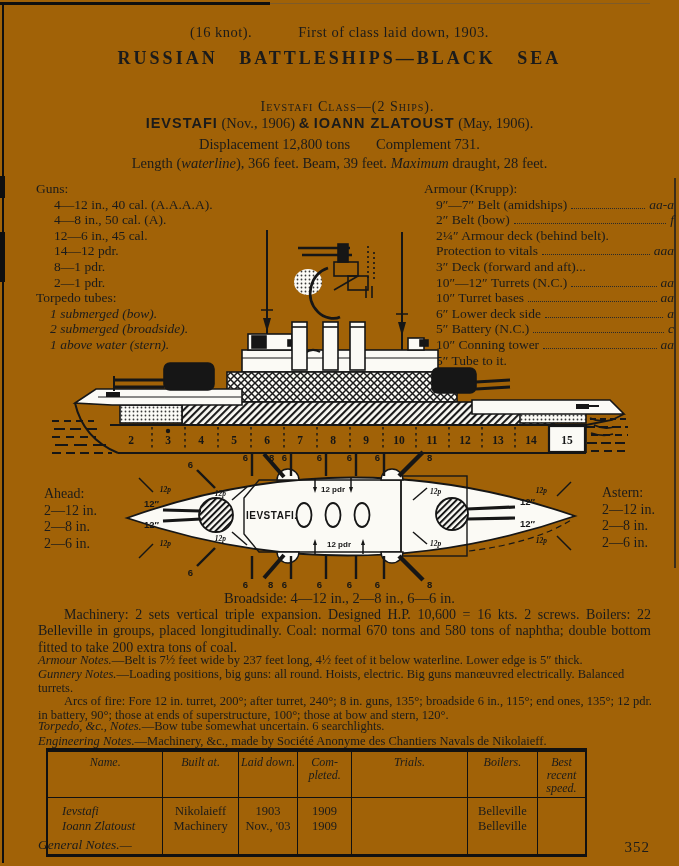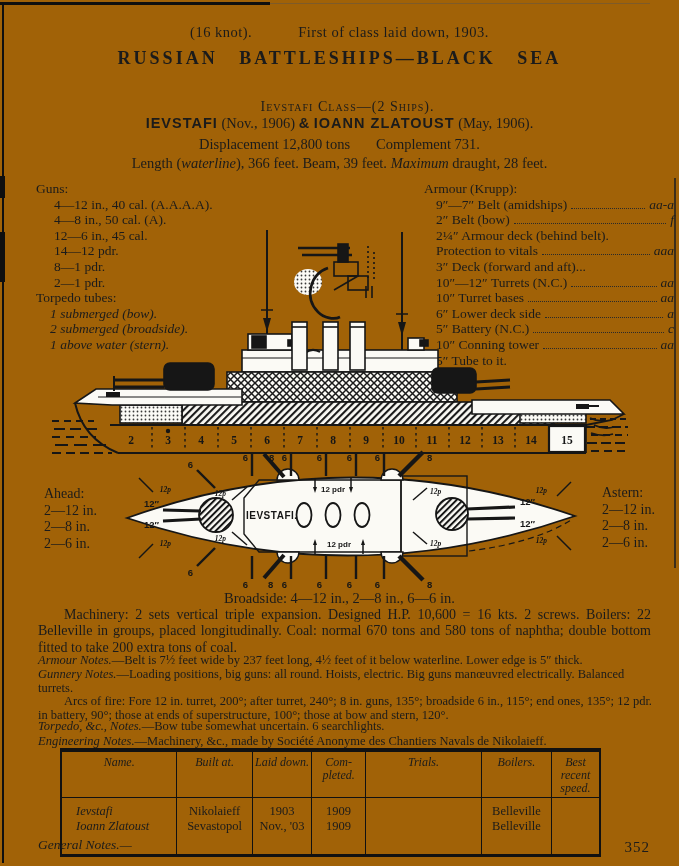--- a/index.html
+++ b/index.html
@@ -33,21 +33,21 @@
   .broadside{top:590px;font-size:14.5px;}
   
   .machinery{left:38px;top:607px;width:613px;font-size:14px;line-height:16.3px;text-align:justify;text-indent:26px;}
   .note{left:38px;width:614px;font-size:12.5px;line-height:13.8px;}
   .n-armour{top:654px;}
   .n-gunnery{top:668px;}
   .n-arcs{top:695px;text-indent:26px;text-align:justify;}
   .n-torpedo{top:720px;}
   .n-engineering{top:735px;}
   
-  .table-wrap{left:60px;top:748px;width:541px;}
+  .table-wrap{left:46px;top:748px;width:541px;}
   table{width:100%;border-collapse:collapse;border-left:2px solid #111;border-right:2px solid #111;
         border-top:4px solid #111;border-bottom:3px solid #111;}
   th{font-weight:normal;font-style:italic;font-size:12px;line-height:13px;text-align:center;
      vertical-align:top;padding:4px 2px 2px;border-left:1.3px solid #111;border-bottom:1.6px solid #111;}
   th:first-child{border-left:none;}
   td{font-size:12.5px;line-height:15px;vertical-align:top;padding:6px 4px 2px;height:48px;
      border-left:1.3px solid #111;text-align:center;}
   td:first-child{border-left:none;text-align:left;padding-left:14px;font-style:italic;}
   .general-notes{left:38px;top:837px;font-size:13.5px;font-style:italic;}
   .page-num{left:600px;top:839px;width:50px;text-align:right;font-size:15px;letter-spacing:1px;}
@@ -452,21 +452,21 @@
         </tr>
       </thead>
       <tbody>
         <tr>
           <td>
             <div>Ievstafi</div>
             <div>Ioann Zlatoust</div>
           </td>
           <td>
             <div>Nikolaieff</div>
-            <div>Sevastopol</div>
+            <div>Machinery</div>
           </td>
           <td>
             <div>1903</div>
             <div>Nov., '03</div>
           </td>
           <td>
             <div>1909</div>
             <div>1909</div>
           </td>
           <td>

